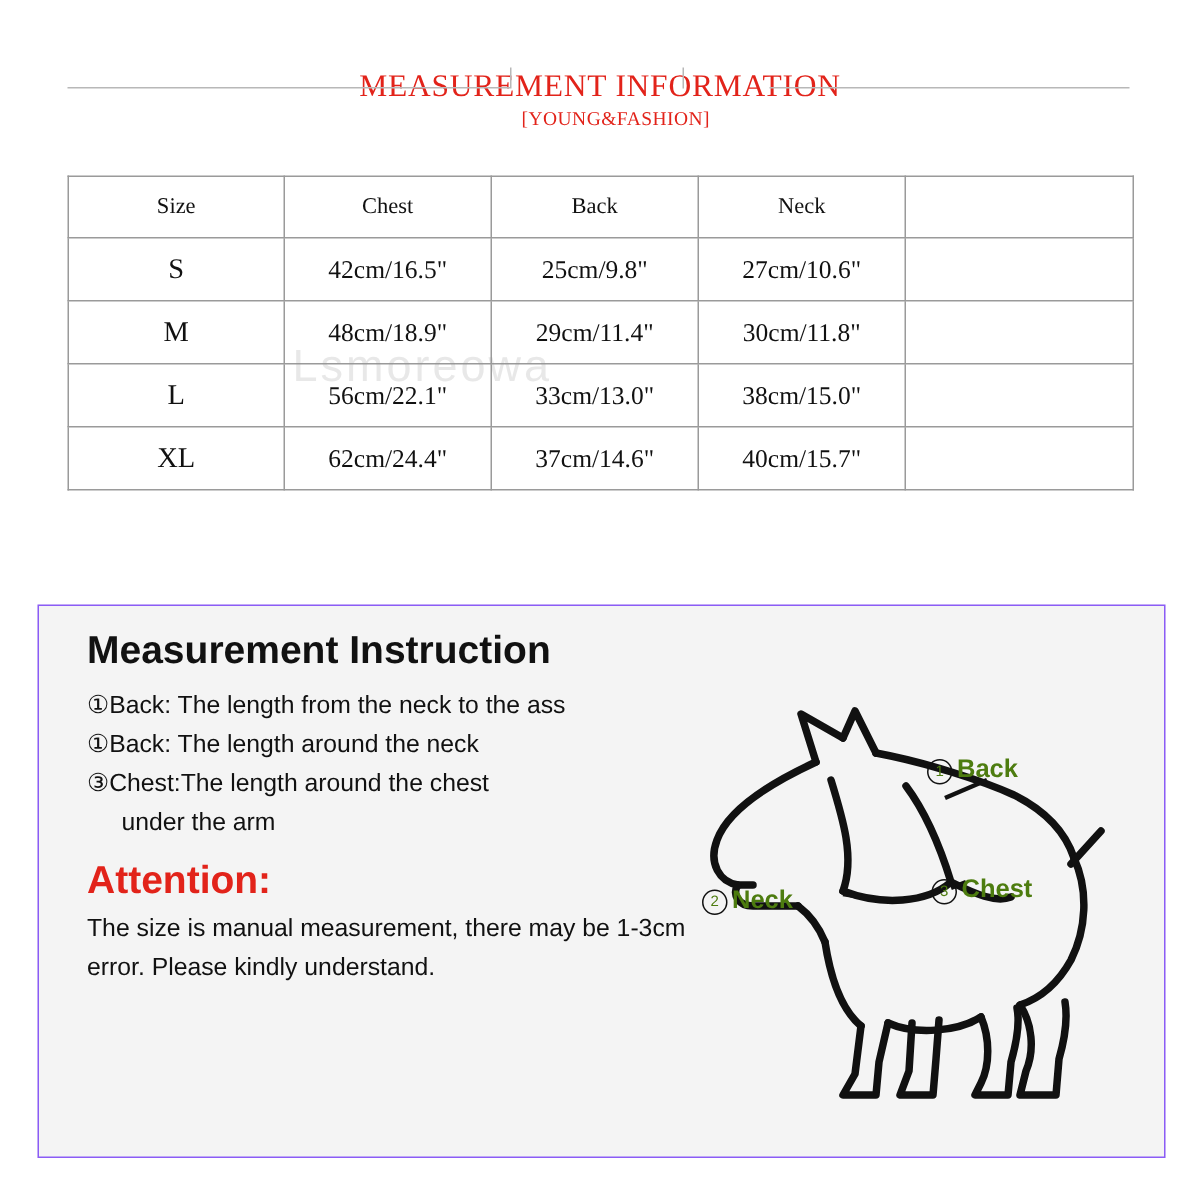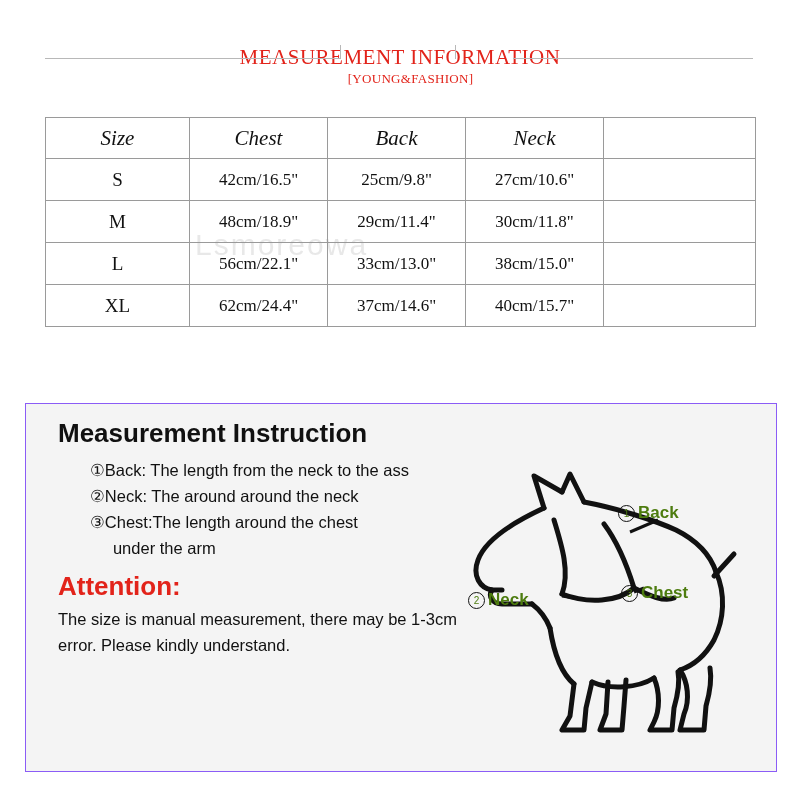--- a/index.html
+++ b/index.html
@@ -81,23 +81,22 @@
   table.size-table td, table.size-table th {
     border: 1px solid #9a9a9a;
     text-align: center;
     font-family: "Liberation Serif", serif;
     font-weight: normal;
     color: #111111;
     height: 41px;
     padding: 0;
   }
   table.size-table thead th {
-    font-size: 21px;
+    font-size: 15px;
     height: 40px;
-    font-style: italic;
   }
   table.size-table tbody td.size-col {
     font-size: 19px;
   }
   table.size-table tbody td.val {
     font-size: 17px;
   }
   col.c-size  { width: 144px; }
   col.c-chest { width: 138px; }
   col.c-back  { width: 138px; }
@@ -141,21 +140,21 @@
     margin: 0 0 8px 0;
     letter-spacing: 0px;
   }
   .instr-list {
     font-family: "Liberation Sans", sans-serif;
     font-size: 16.5px;
     color: #111111;
     line-height: 26px;
     width: 400px;
   }
-  .instr-list .line { white-space: pre-wrap; margin-left: 32px; }
+  .instr-list .line { white-space: pre-wrap; }
   .attention {
     font-family: "Liberation Sans", sans-serif;
     font-size: 26px;
     font-weight: bold;
     color: #e2231a;
     margin-top: 10px;
     margin-bottom: 4px;
   }
   .attn-body {
     font-family: "Liberation Sans", sans-serif;
@@ -263,21 +262,21 @@
     </table>
   </div>
 
   <div class="watermark">Lsmoreowa</div>
 
   <div class="panel">
     <div class="panel-inner">
       <div class="instr-title">Measurement Instruction</div>
       <div class="instr-list">
         <div class="line">①Back: The length from the neck to the ass</div>
-        <div class="line">②Neck: The around around the neck</div>
+        <div class="line">①Back: The length around the neck</div>
         <div class="line">③Chest:The length around the chest
      under the arm</div>
       </div>
       <div class="attention">Attention:</div>
       <div class="attn-body line">The size is manual measurement, there
 may be 1-3cm error. Please kindly understand.</div>
 
       <div class="dog-area">
         <svg width="285" height="280" viewBox="0 0 285 280">
           <g fill="none" stroke="#111111" stroke-width="5" stroke-linejoin="round" stroke-linecap="round">

